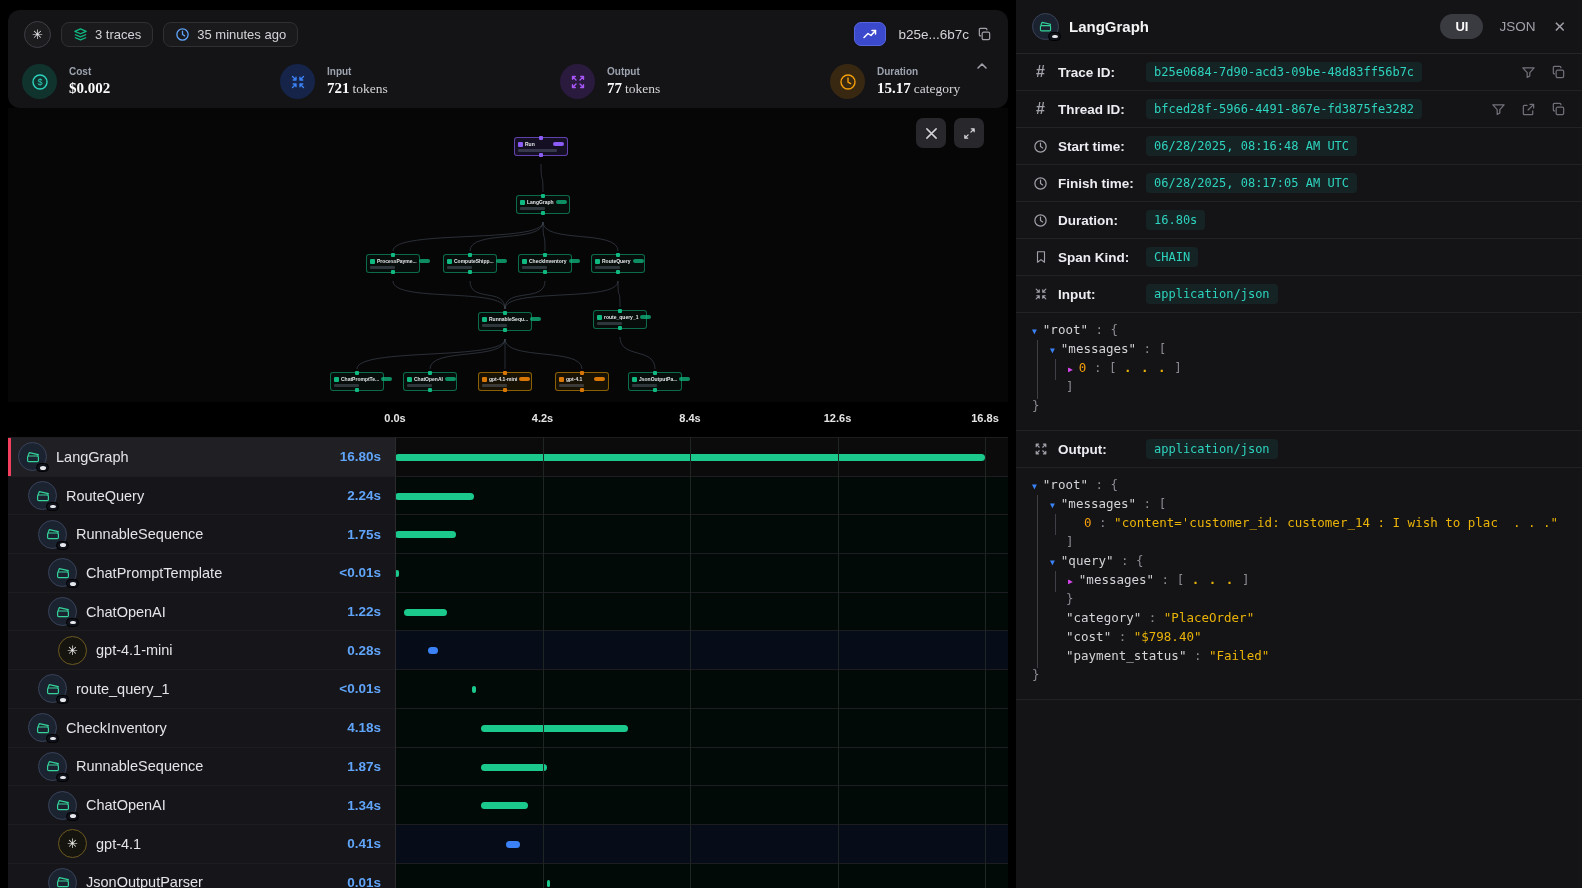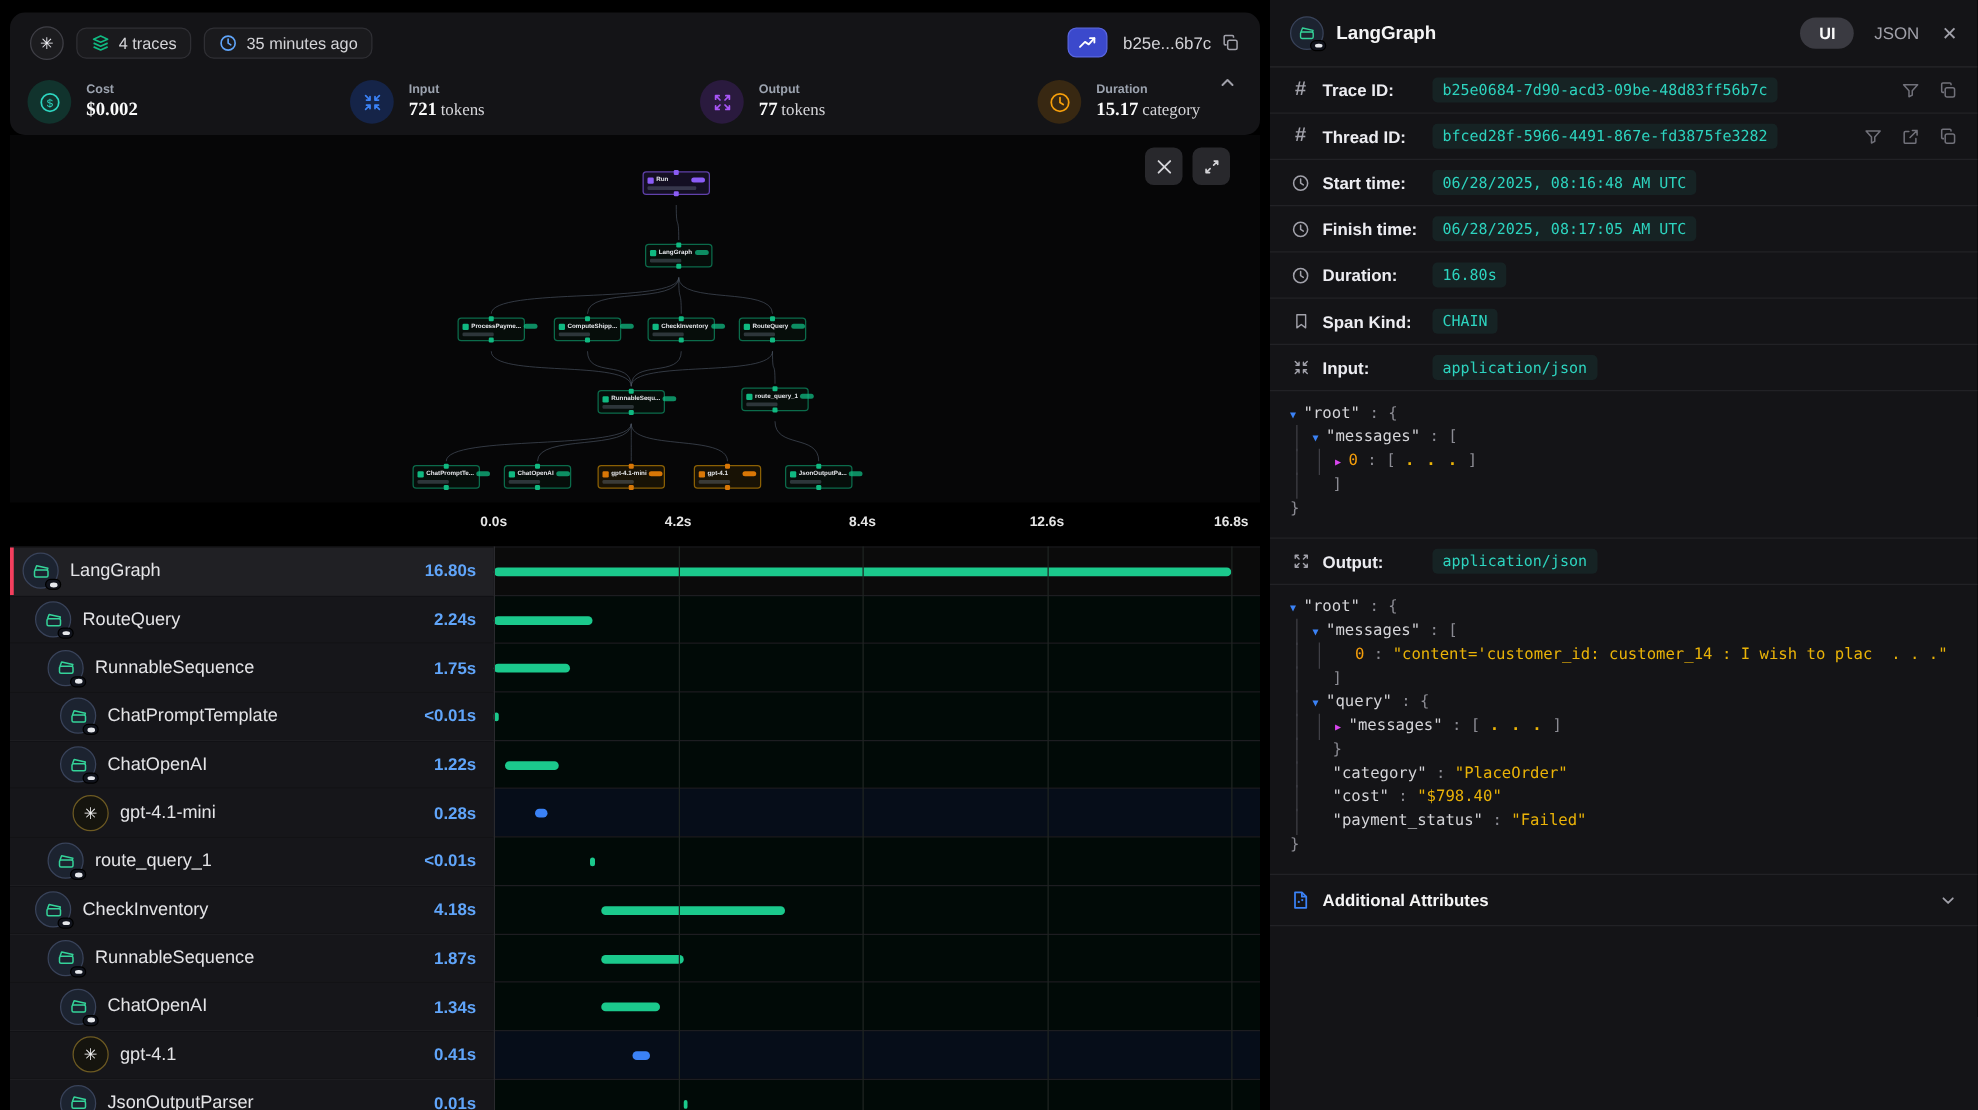--- a/index.html
+++ b/index.html
@@ -112,21 +112,21 @@
     <div class="hrow">
       <div class="avatar">✳</div>
       <div class="chip">
         <svg width="15" height="15" viewBox="0 0 16 16">
           <g fill="none" stroke="#10b981" stroke-width="1.4" stroke-linejoin="round">
             <path d="M8 2l6 2.6L8 7.2 2 4.6z"></path>
               <path d="M2 8l6 2.6L14 8"></path>
               <path d="M2 11.2l6 2.6 6-2.6"></path>
           </g>
         </svg>
-        <span>4 traces</span>
+        <span>3 traces</span>
       </div>
       <div class="chip">
         <svg width="15" height="15" viewBox="0 0 16 16">
           <circle cx="8" cy="8" r="6" fill="none" stroke="#60a5fa" stroke-width="1.4"></circle>
           <path d="M8 4.5V8l2.3 1.5" fill="none" stroke="#60a5fa" stroke-width="1.4" stroke-linecap="round"></path>
         </svg>
         <span>35 minutes ago</span>
       </div>
       <div class="hspacer"></div>
       <div class="bluebtn">
@@ -808,29 +808,13 @@
       <div class="jline"><span class="gcell on"></span><span class="gcell arrowpad"></span><span class="j-p">]</span></div>
       <div class="jline"><span class="gcell on"></span><span class="j-ao">▼</span><span class="j-k">"query"</span><span class="j-p"> : {</span></div>
       <div class="jline"><span class="gcell on"></span><span class="gcell on"></span><span class="j-ac">▶</span><span class="j-k">"messages"</span><span class="j-p"> : [ </span><span class="j-d">. . .</span><span class="j-p"> ]</span></div>
       <div class="jline"><span class="gcell on"></span><span class="gcell arrowpad"></span><span class="j-p">}</span></div>
       <div class="jline"><span class="gcell on"></span><span class="gcell arrowpad"></span><span class="j-k">"category"</span><span class="j-p"> : </span><span class="j-s">"PlaceOrder"</span></div>
       <div class="jline"><span class="gcell on"></span><span class="gcell arrowpad"></span><span class="j-k">"cost"</span><span class="j-p"> : </span><span class="j-s">"$798.40"</span></div>
       <div class="jline"><span class="gcell on"></span><span class="gcell arrowpad"></span><span class="j-k">"payment_status"</span><span class="j-p"> : </span><span class="j-s">"Failed"</span></div>
       <div class="jline"><span class="j-p">}</span></div>
     </div>
 
-  <div id="attr-row">
-    <svg width="16" height="16" viewBox="0 0 16 16">
-      <g fill="none" stroke="#3b82f6" stroke-width="1.4" stroke-linejoin="round">
-        <path d="M4 1.8h5.5L13 5.3v8.9H4z"></path>
-          <path d="M9.5 1.8v3.5H13"></path>
-      </g>
-      <circle cx="7" cy="9.5" r="0.9" fill="#3b82f6"></circle>
-        <circle cx="9.8" cy="8" r="0.9" fill="#3b82f6"></circle>
-    </svg>
-    <span class="plabel2">Additional Attributes</span>
-    <span class="chev">
-      <svg width="15" height="15" viewBox="0 0 16 16">
-          <path d="M4 6l4 4 4-4" fill="none" stroke="currentColor" stroke-width="1.5" stroke-linecap="round" stroke-linejoin="round"></path>
-        </svg>
-    </span>
-  </div>
 </div>
 
 </body></html>

